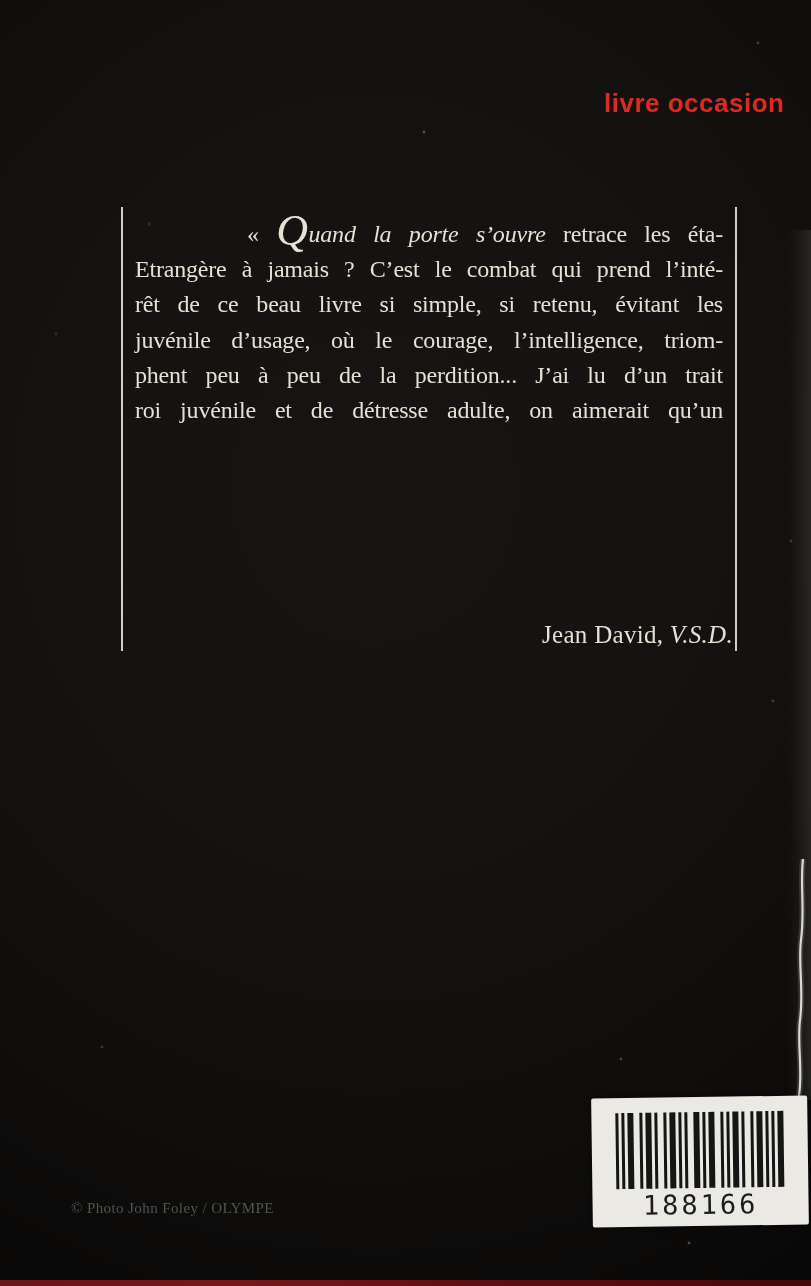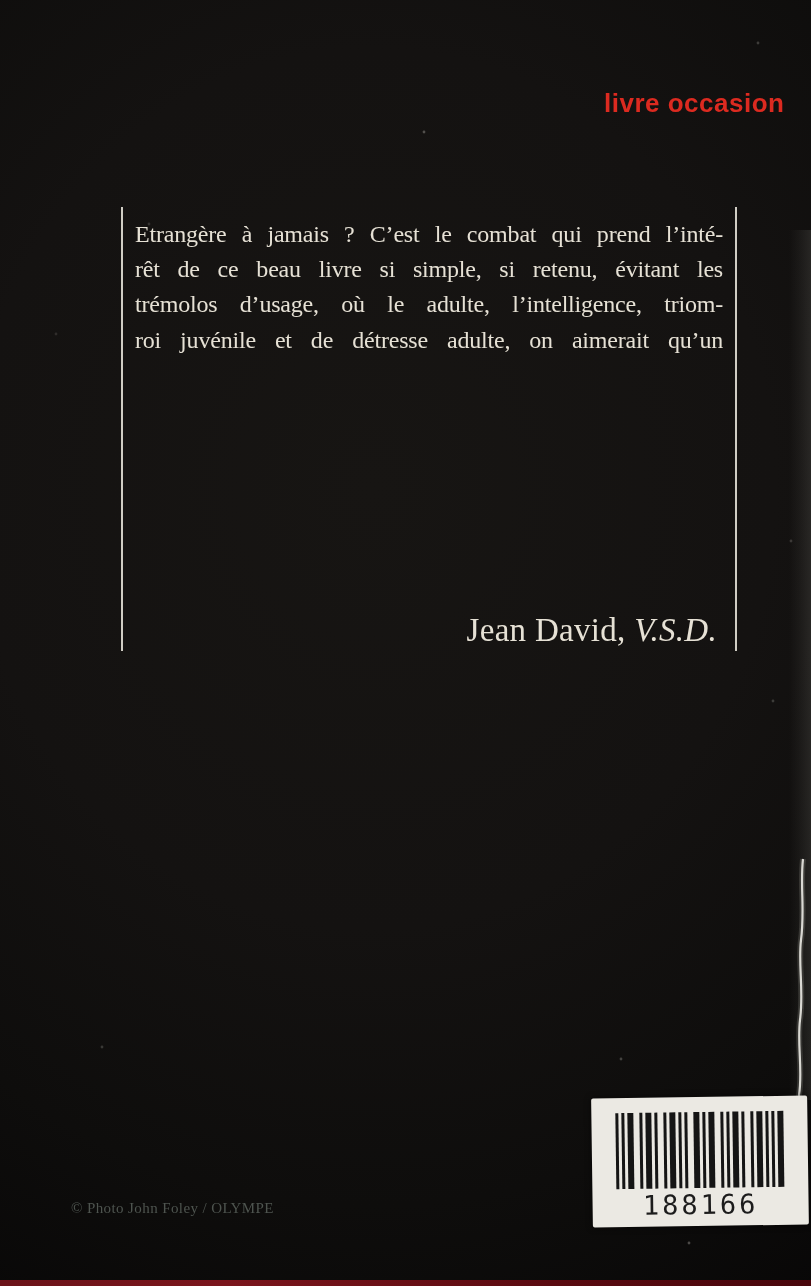--- a/index.html
+++ b/index.html
@@ -33,21 +33,21 @@
   
   .quote-block{position:absolute;left:121px;top:207px;width:616px;height:444px;
     box-sizing:border-box;border-left:2px solid rgba(235,231,221,.88);
     border-right:2px solid rgba(235,231,221,.88);
     padding:10px 12px 0 12px;color:#e6e1d5;}
   .line{font-size:24px;line-height:35.2px;letter-spacing:-0.2px;
     text-align:justify;text-align-last:justify;}
   .line.first{padding-left:112px;}
   .it{font-style:italic;}
   .initial{font-style:italic;font-size:44px;line-height:0;vertical-align:-3px;letter-spacing:.5px;}
-  .attribution{position:absolute;right:18px;bottom:2px;font-size:33px;color:#e6e1d5;letter-spacing:.3px;}
+  .attribution{position:absolute;right:2px;bottom:2px;font-size:25px;color:#e6e1d5;letter-spacing:.3px;}
   
   .barcode-label{position:absolute;left:592px;top:1097px;width:216px;height:129px;
     background:#ebe9e3;border-radius:2px;transform:rotate(-0.8deg);
     box-shadow:0 0 6px rgba(0,0,0,.6);}
   .bars{display:flex;justify-content:center;align-items:stretch;height:76px;margin-top:15px;}
   .bars span{flex:none;height:100%;}
   .bars .bar{background:#151515;}
   .bars .gap{background:transparent;}
   .barcode-number{margin-top:1px;text-align:center;
     font-family:"DejaVu Sans Mono", monospace;font-size:27px;color:#1c1c1c;letter-spacing:3px;}
@@ -67,23 +67,25 @@
   <div class="edge-band"></div>
 
   <svg class="edge-glint" width="18" height="260" viewBox="0 0 18 260">
     <path d="M12,4 C9,30 14,55 10,85 C7,110 13,135 9,165 C6,190 12,215 8,240 L10,256" fill="none" stroke="#d9d7cf" stroke-width="6" opacity="0.16"></path>
     <path d="M12,4 C9,30 14,55 10,85 C7,110 13,135 9,165 C6,190 12,215 8,240 L10,256" fill="none" stroke="#f6f5ef" stroke-width="2.2" opacity="0.85"></path>
   </svg>
 
   <div class="occasion">livre occasion</div>
 
   <div class="quote-block">
+    <div class="line first"><span>« </span><span class="initial">Q</span><span class="it">uand la porte s’ouvre</span><span> retrace les éta-</span></div>
     <div class="line">Etrangère à jamais ? C’est le combat qui prend l’inté-</div>
     <div class="line">rêt de ce beau livre si simple, si retenu, évitant les</div>
-    <div class="line">trémolos d’usage, où le adulte, l’intelligence, triom-</div>
+    <div class="line">juvénile d’usage, où le courage, l’intelligence, triom-</div>
+    <div class="line">phent peu à peu de la perdition... J’ai lu d’un trait</div>
     <div class="line">roi juvénile et de détresse adulte, on aimerait qu’un</div>
     <div class="attribution"><span>Jean David, </span><span class="it">V.S.D.</span></div>
   </div>
 
   <div class="barcode-label">
     <div class="bars" id="bars">
         <span class="bar" style="width: 3px;"></span>
         <span class="gap" style="width: 3px;"></span>
         <span class="bar" style="width: 3px;"></span>
         <span class="gap" style="width: 3px;"></span>

